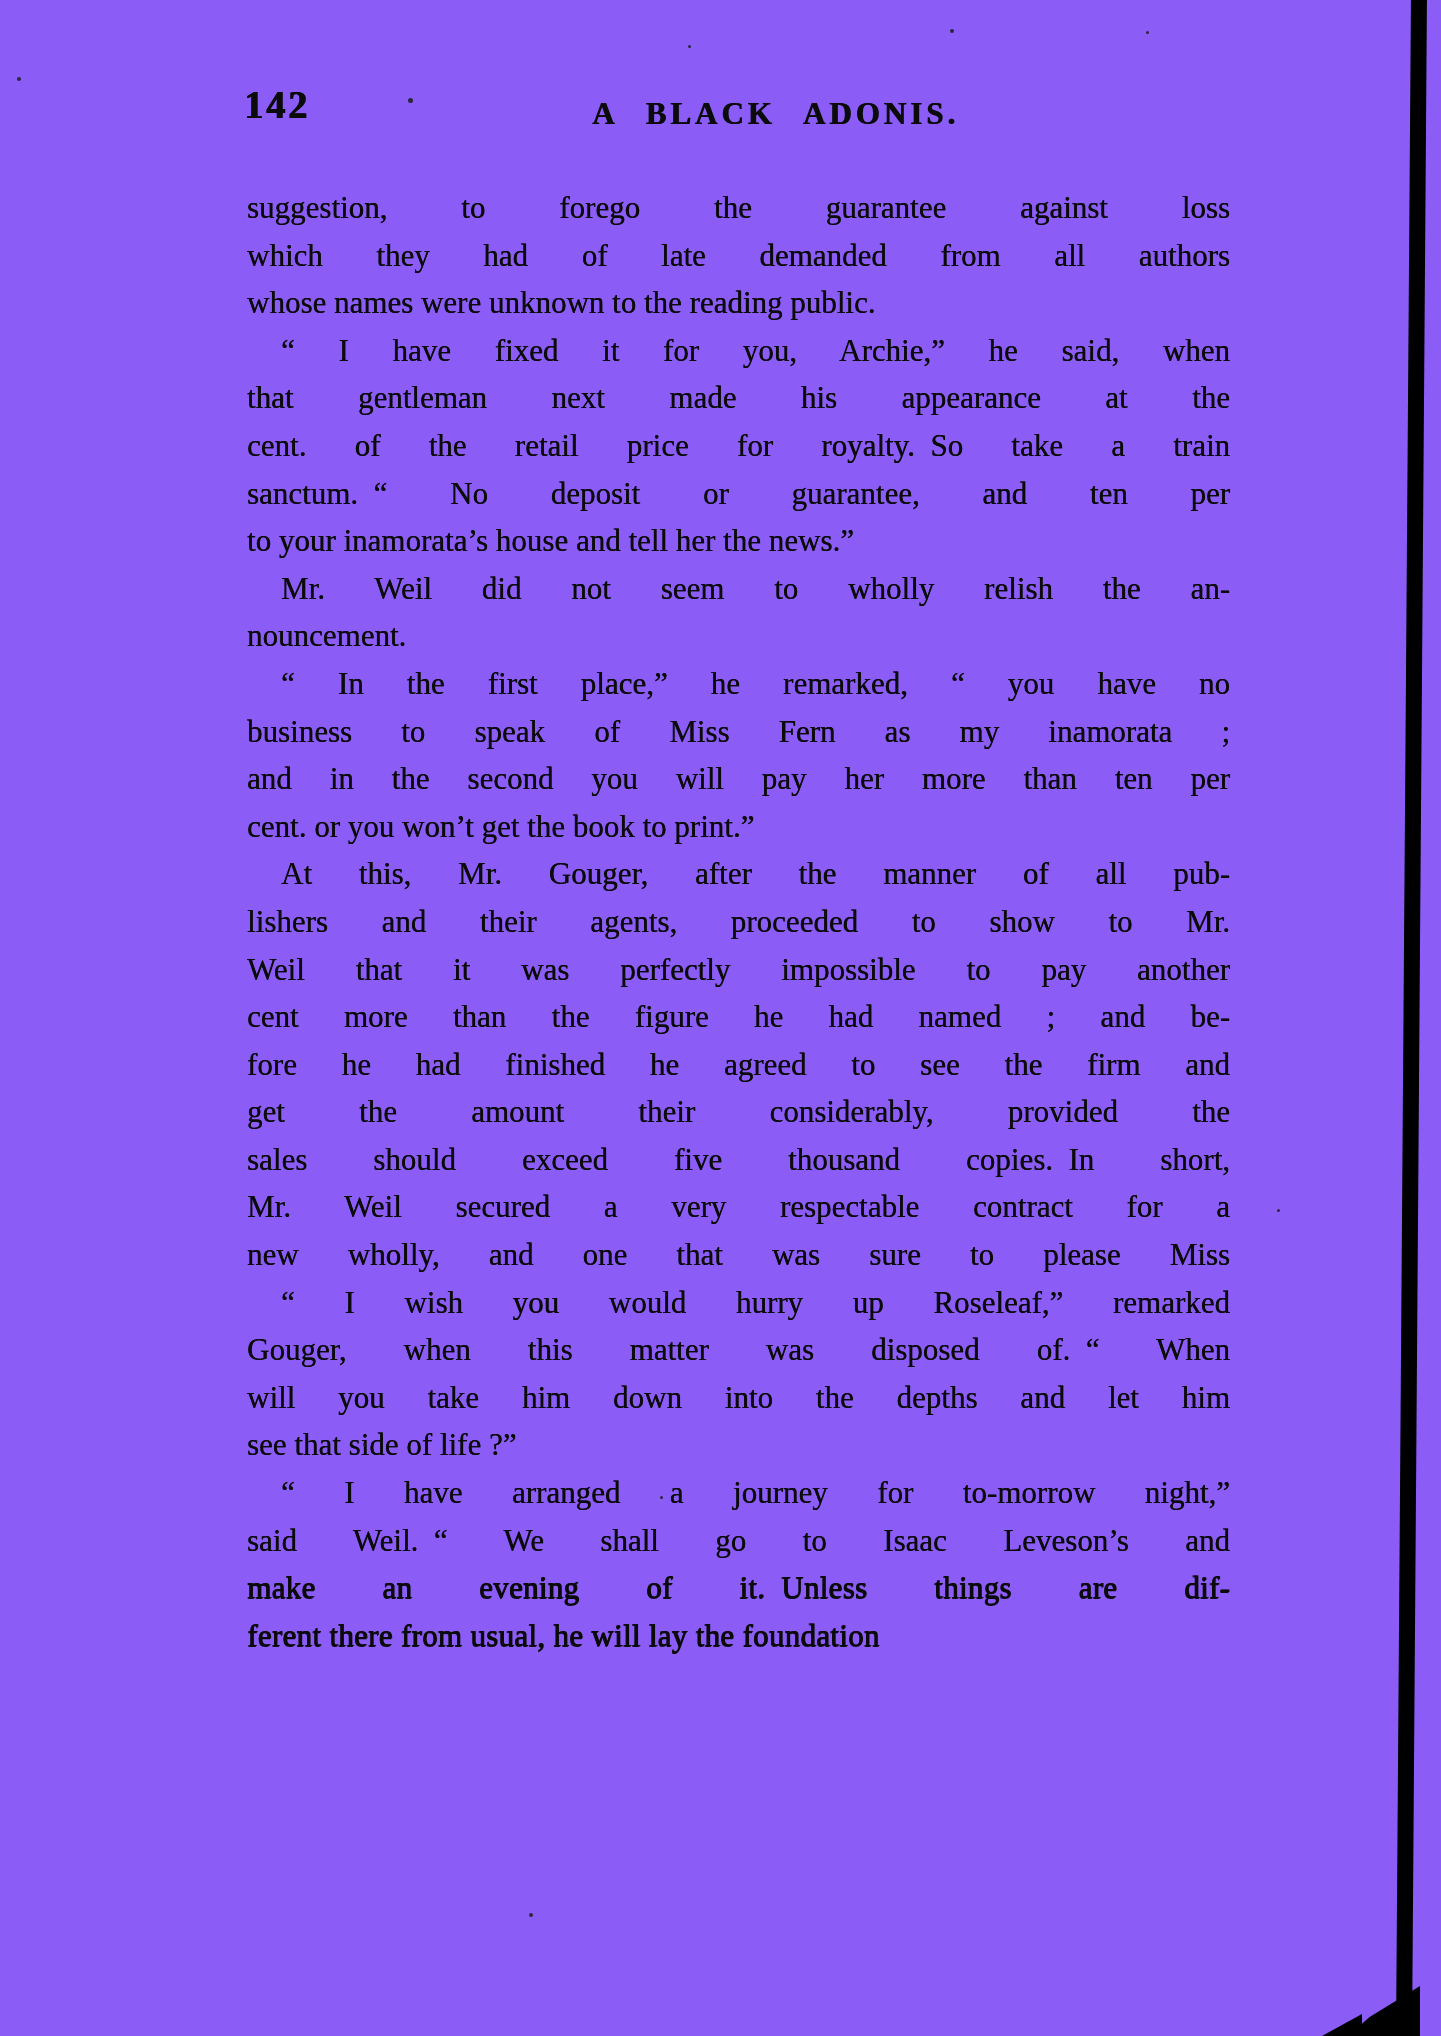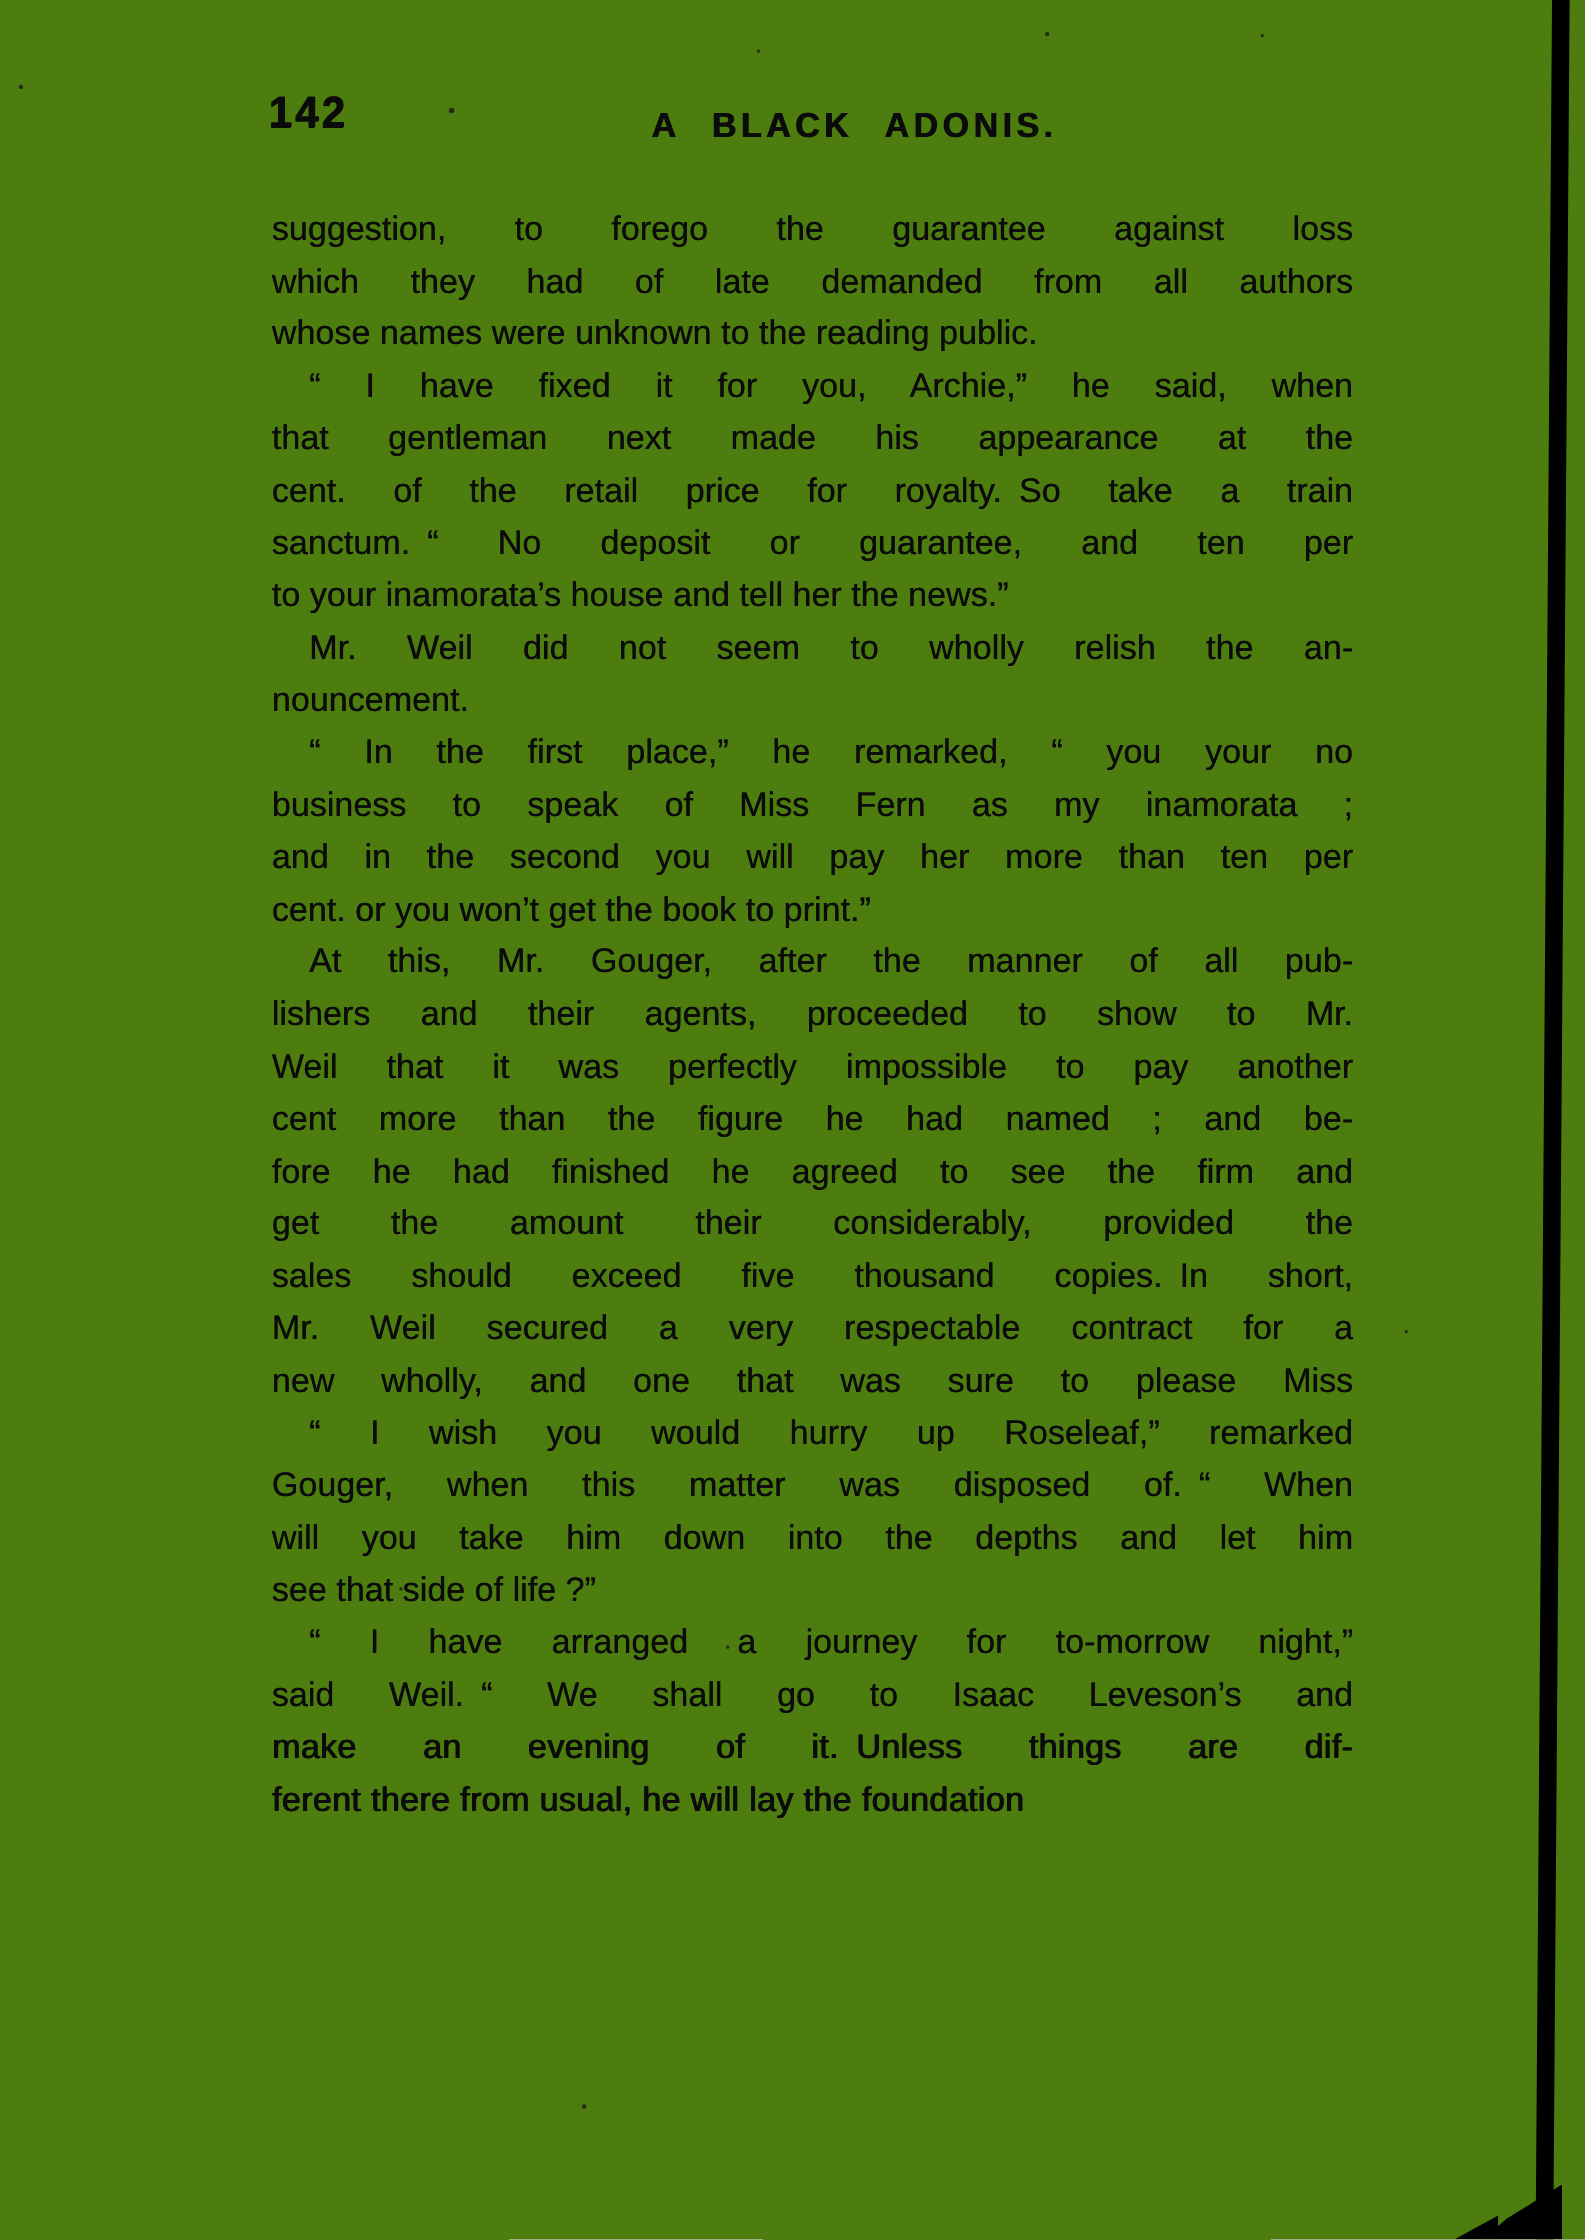--- a/index.html
+++ b/index.html
@@ -1,20 +1,20 @@
 <!DOCTYPE html>
 <html><head>
 <meta charset="utf-8">
 <style>
   html,body{margin:0;padding:0;background:#d9d9d9;}
   .page{
     position:relative;
     width:1441px;height:2036px;
-    background:#4d7c0f;
-    font-family:Liberation Sans, sans-serif;
+    background:#8b5cf6;
+    font-family:Liberation Serif, serif;
     color:#0b0b0b;
     overflow:hidden;
   }
   .pagenum{
     position:absolute;left:244px;top:82px;
     font-size:38px;font-weight:700;letter-spacing:3px;
     text-shadow:1px 0 0 currentColor, 0 0.6px 0 currentColor;
     transform:scaleY(1.05);
   }
   .running-title{
@@ -80,21 +80,21 @@
       <div class="line">suggestion, to forego the guarantee against loss</div>
       <div class="line">which they had of late demanded from all authors</div>
       <div class="line para-end">whose names were unknown to the reading public.</div>
       <div class="line indent">“ I have fixed it for you, Archie,” he said, when</div>
       <div class="line">that gentleman next made his appearance at the</div>
       <div class="line">cent. of the retail price for royalty. So take a train</div>
       <div class="line">sanctum. “ No deposit or guarantee, and ten per</div>
       <div class="line para-end">to your inamorata’s house and tell her the news.”</div>
       <div class="line indent">Mr. Weil did not seem to wholly relish the an-</div>
       <div class="line para-end">nouncement.</div>
-      <div class="line indent">“ In the first place,” he remarked, “ you your no</div>
+      <div class="line indent">“ In the first place,” he remarked, “ you have no</div>
       <div class="line">business to speak of Miss Fern as my inamorata ;</div>
       <div class="line">and in the second you will pay her more than ten per</div>
       <div class="line para-end">cent. or you won’t get the book to print.”</div>
       <div class="line indent">At this, Mr. Gouger, after the manner of all pub-</div>
       <div class="line">lishers and their agents, proceeded to show to Mr.</div>
       <div class="line">Weil that it was perfectly impossible to pay another</div>
       <div class="line">cent more than the figure he had named ; and be-</div>
       <div class="line">fore he had finished he agreed to see the firm and</div>
       <div class="line">get the amount their considerably, provided the</div>
       <div class="line">sales should exceed five thousand copies. In short,</div>

